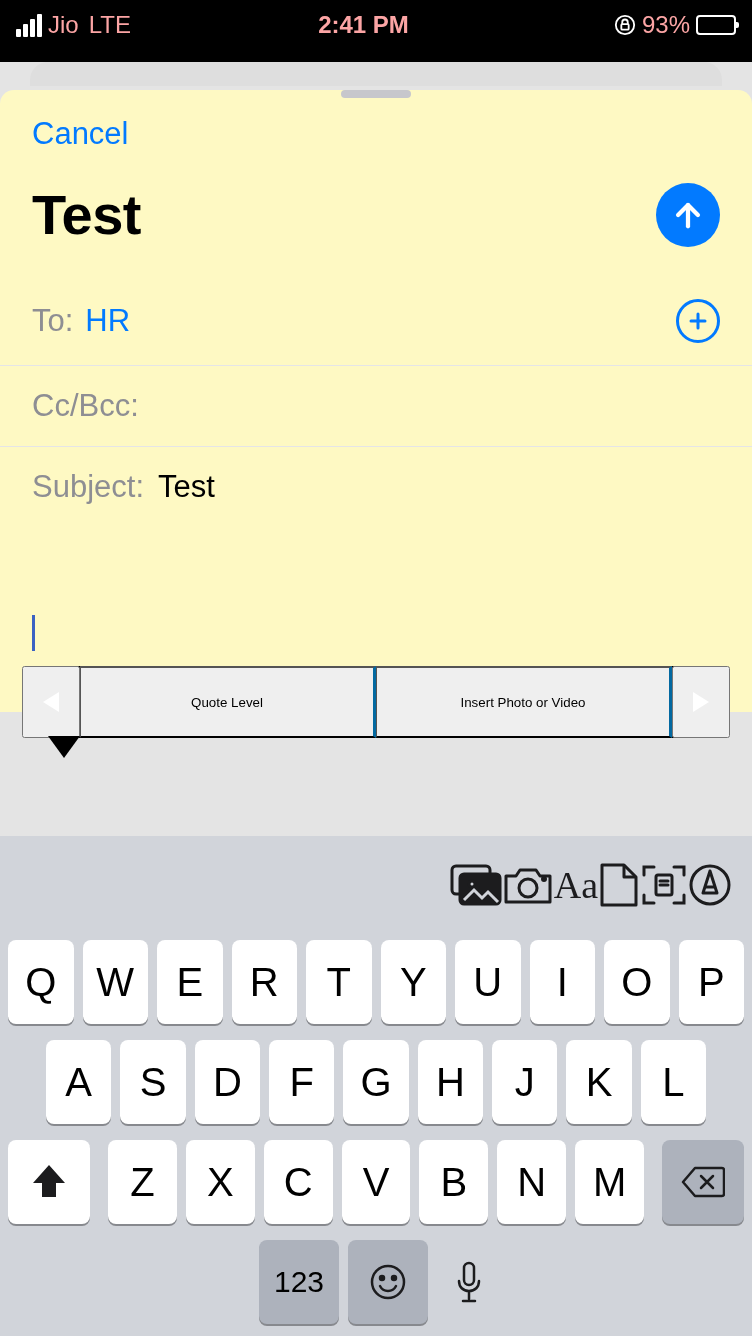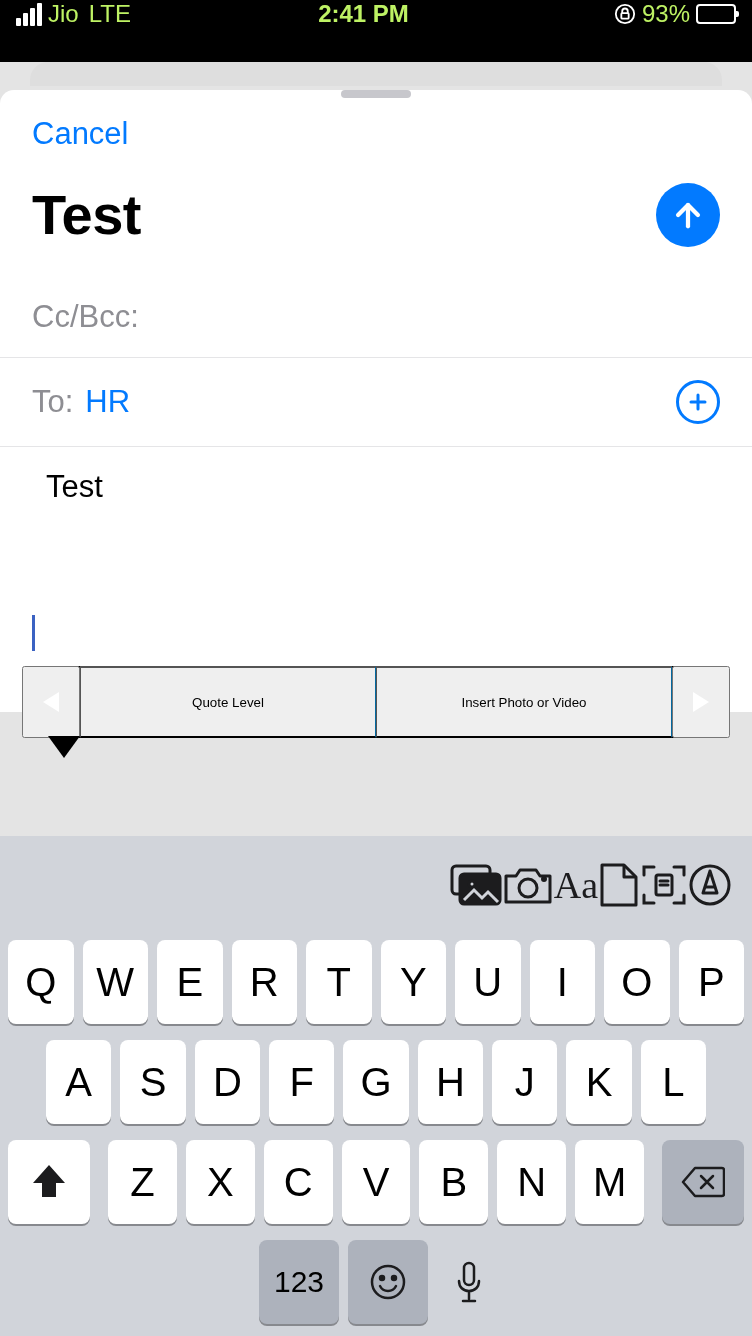--- a/index.html
+++ b/index.html
@@ -1,57 +1,57 @@
 <!DOCTYPE html>
 <html><head>
 <meta charset="utf-8">
 <style>
   * { margin: 0; padding: 0; box-sizing: border-box; font-family: -apple-system, 'SF Pro Text', 'Helvetica Neue', Arial, sans-serif; }
   body { width: 752px; height: 1336px; background: #e4e4e4; overflow: hidden; }
 
   
-  .status-bar { background: #000; color: #bef264; height: 50px; display: flex; align-items: flex-start; padding: 0 16px; font-size: 24px; font-weight: 500; }
+  .status-bar { background: #000; color: #fca5a5; height: 50px; display: flex; align-items: center; padding: 0 16px; font-size: 24px; font-weight: 500; }
   .status-left { flex: 1; display: flex; align-items: center; gap: 6px; }
   .status-center { flex: 0; font-weight: 600; white-space: nowrap;}
   .status-right { flex: 1; display: flex; align-items: center; justify-content: flex-end; gap: 6px; padding-left: 25px; }
   .signal-bars { display: inline-flex; align-items: flex-end; gap: 2px; }
   .signal-bars span { width: 5px; background: #fff; border-radius: 1px; }
   .signal-bars span:nth-child(1){height:8px;} .signal-bars span:nth-child(2){height:13px;} .signal-bars span:nth-child(3){height:18px;} .signal-bars span:nth-child(4){height:23px;}
   .battery { width: 40px; height: 20px; border: 2px solid #fff; border-radius: 4px; position: relative; padding:2px;}
   .battery::after { content:''; position:absolute; right:-5px; top:5px; width:3px; height:6px; background:#fff; border-radius:0 2px 2px 0;}
   .battery-fill { background:#fff; height:100%; width:93%; border-radius:1px;}
 
   
   .black-strip { background:#000; height:12px; }
   
   .sheet-back { background:#dedede; height:24px; margin:0 30px; border-radius:18px 18px 0 0; }
 
   
-  .compose-sheet { background:#ffffff; margin-top:-6px; border-radius:14px 14px 0 0; position:relative; height: 622px; }
+  .compose-sheet { background:#fef9c3; margin-top:-6px; border-radius:14px 14px 0 0; position:relative; height: 622px; }
   .grabber { width:70px; height:8px; background:#c7c7cc; border-radius:4px; margin:10px auto 0; }
 
   .sheet-header { padding: 18px 32px 0; }
   .cancel-btn { color:#027aff; font-size:31px; font-weight:400; background:none; border:none; }
 
   .title-row { display:flex; align-items:center; padding: 30px 32px 30px; }
   .composer-title { font-size:56px; font-weight:700; flex:1; letter-spacing:-0.5px;}
   .send-btn { width:64px; height:64px; border-radius:50%; background:#027aff; display:flex; align-items:center; justify-content:center; border:none; }
 
   .field-row { display:flex; align-items:center; padding: 22px 32px; border-bottom:1px solid #e5e5e7; font-size:31px; }
   .field-label { color:#8e8e93; }
   .field-value { color:#000; margin-left:8px;}
   .field-value.recipient { color:#027aff; }
   .field-spacer { flex:1; }
   .add-contact-btn { width:44px; height:44px; border:3px solid #027aff; border-radius:50%; display:flex; align-items:center; justify-content:center; background:none; }
   .add-contact-btn svg { stroke:#027aff; }
 
   
   .context-menu { position:absolute; left:22px; right:22px; top:576px; height:72px; background:#000; border-radius:14px; display:flex; align-items:stretch; color:#fff; font-size:30px; }
   .ctx-arrow { width:58px; display:flex; align-items:center; justify-content:center; }
-  .ctx-item { flex:1; display:flex; align-items:center; justify-content:center; border-left:1px solid #555; border-right:1px solid #0369a1;}
+  .ctx-item { flex:1; display:flex; align-items:center; justify-content:center; border-left:1px solid #555; border-right:3px solid #0369a1;}
   .ctx-item:first-of-type{border-left:none;}
   .ctx-tail { position:absolute; left:48px; top:646px; width:0; height:0; border-left:16px solid transparent; border-right:16px solid transparent; border-top:22px solid #000; }
 
   .body-area { padding: 88px 32px 20px; position:relative;}
   .cursor { width:3px; height:36px; background:#3b62c2; display:inline-block; }
 
   
   .keyboard { background:#d1d4da; width:100%; position:absolute; bottom:0; left:0; }
   .kb-toolbar { height:98px; display:flex; align-items:center; justify-content:flex-end; padding:0 20px;}
   .kb-tool { background:none; border:none; display:flex; align-items:center; justify-content:center; }
@@ -107,35 +107,36 @@
     <div class="composer-title">Test</div>
     <button class="send-btn">
       <svg width="34" height="34" viewBox="0 0 24 24" fill="none" stroke="#fff" stroke-width="3" stroke-linecap="round" stroke-linejoin="round">
           <path d="M12 20V5"></path>
           <path d="M5 12l7-7 7 7"></path>
         </svg>
     </button>
   </div>
 
   <div class="field-row">
-    <span class="field-label">Cc/Bcc:</span>
-  </div>
-
-  <div class="field-row">
     <span class="field-label">To:</span>
     <span class="field-value recipient" style="margin-left:12px;">HR</span>
     <span class="field-spacer"></span>
     <button class="add-contact-btn">
       <svg width="24" height="24" viewBox="0 0 24 24" fill="none" stroke="#027aff" stroke-width="3" stroke-linecap="round">
           <path d="M12 5v14M5 12h14"></path>
         </svg>
     </button>
   </div>
 
+  <div class="field-row">
+    <span class="field-label">Cc/Bcc:</span>
+  </div>
+
   <div class="field-row" style="border-bottom:none;">
+    <span class="field-label">Subject:</span>
     <span class="field-value" style="margin-left:14px;">Test</span>
   </div>
 
   <div class="context-menu">
     <button class="ctx-arrow">
       <svg width="18" height="20" viewBox="0 0 16 20">
           <polygon points="16,0 16,20 0,10" fill="#fff"></polygon>
         </svg>
     </button>
     <button class="ctx-item">Quote Level</button>

